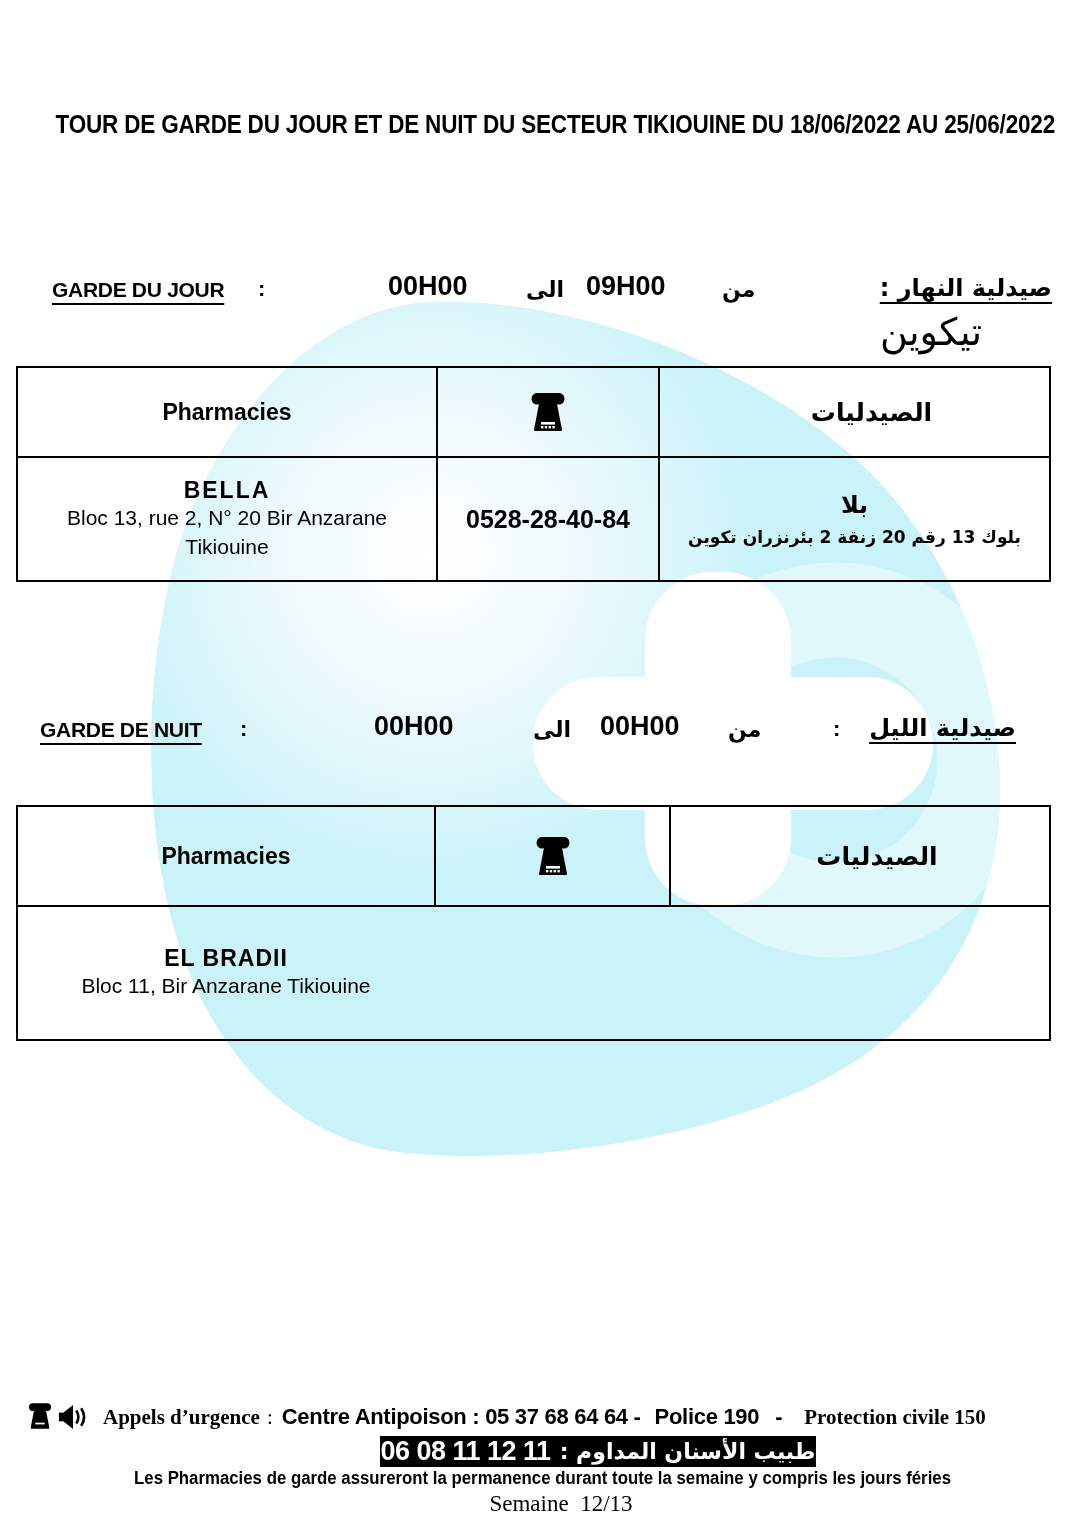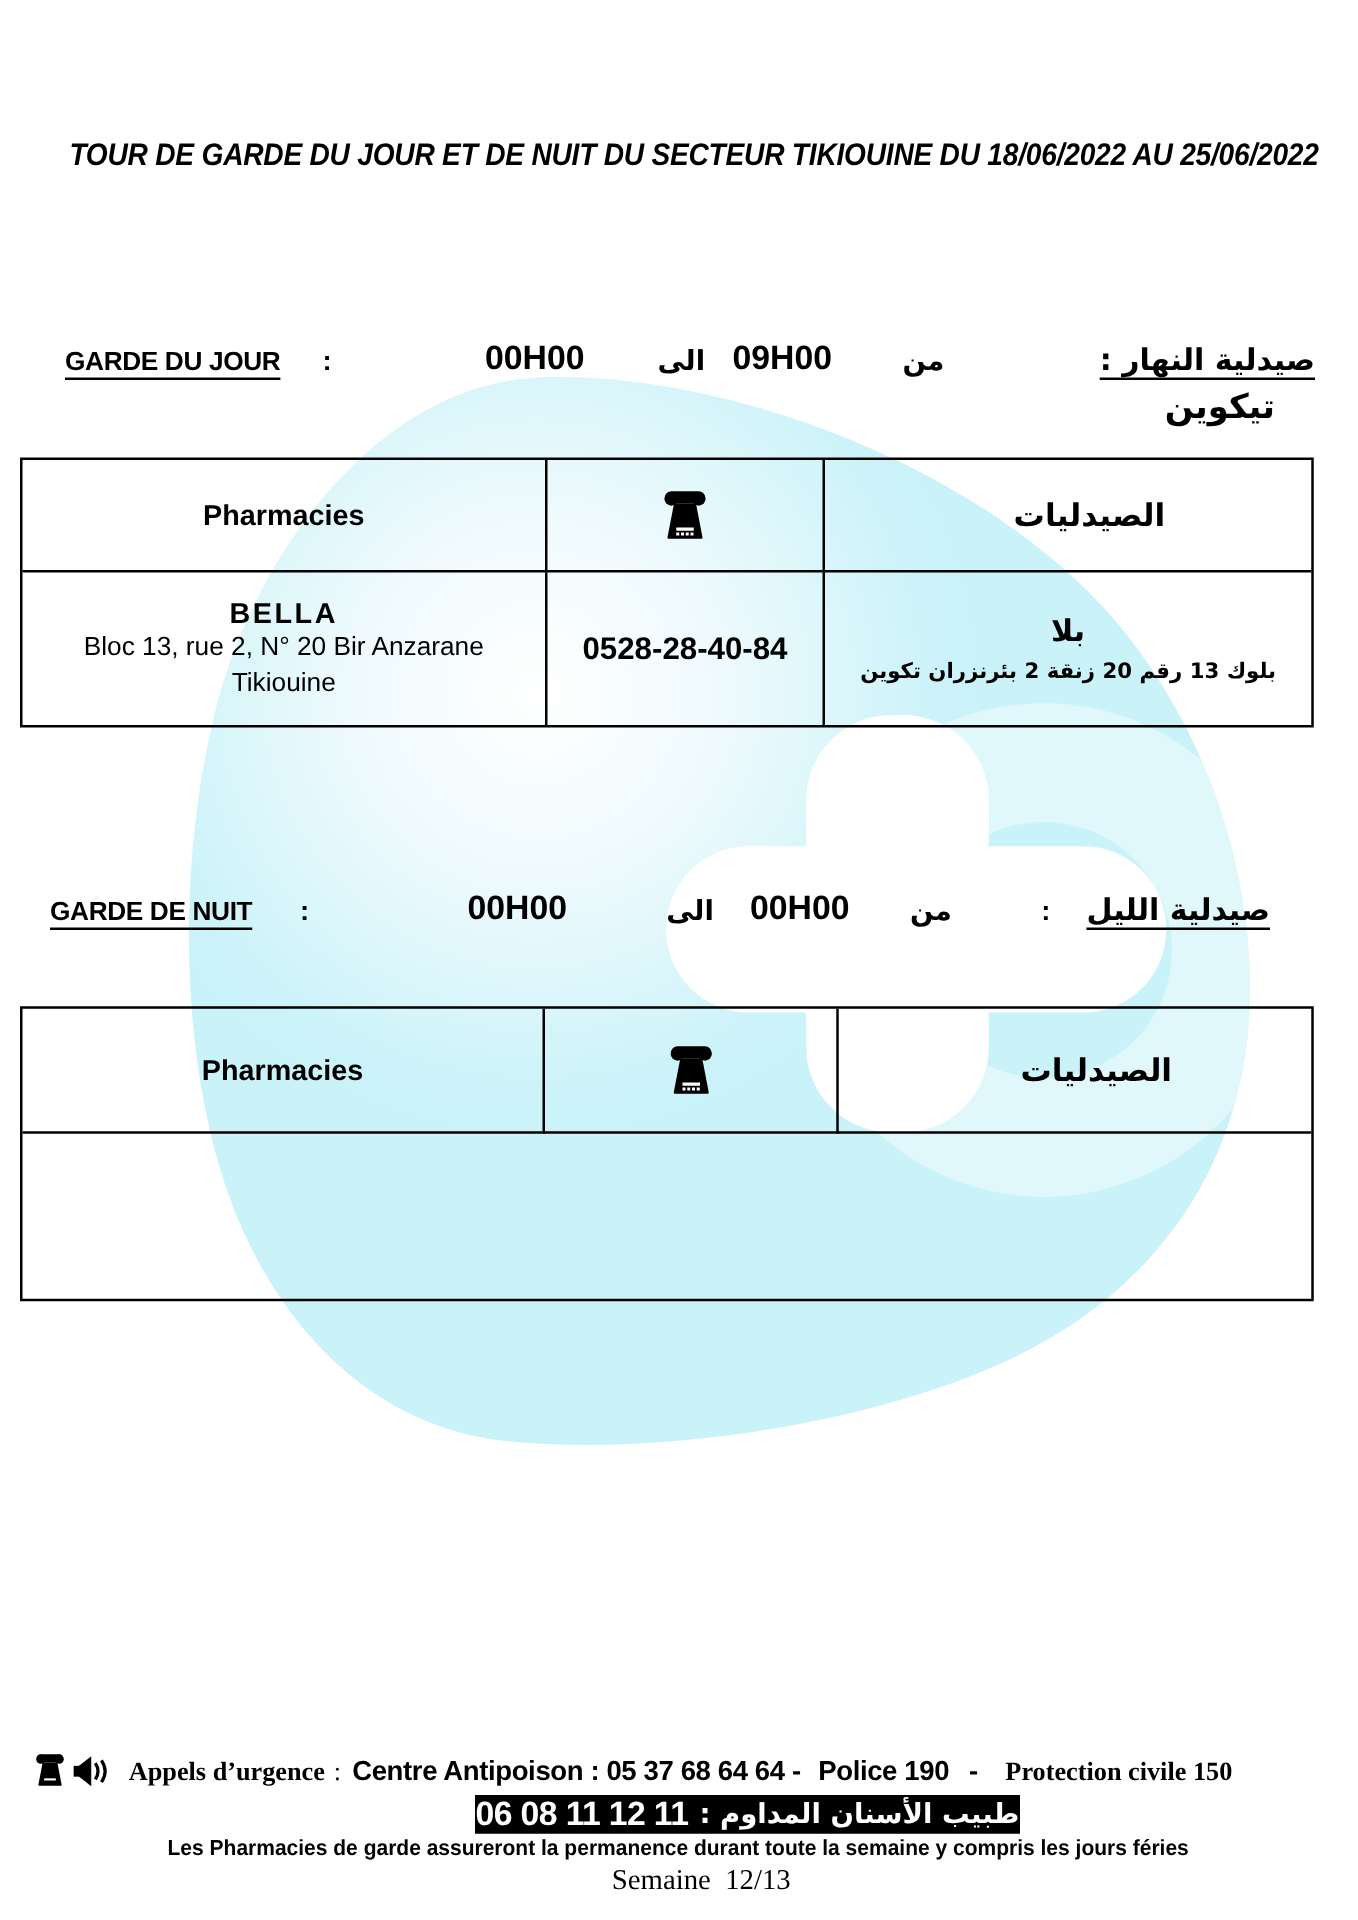--- a/index.html
+++ b/index.html
@@ -6,38 +6,38 @@
   body{
     width:1086px;height:1536px;position:relative;background:#ffffff;
     font-family:"Liberation Sans",sans-serif;color:#000;overflow:hidden;
   }
   #bg-art{position:absolute;left:0;top:0;z-index:0;}
   .layer{position:absolute;z-index:1;}
   .ar{font-family:"DejaVu Sans",sans-serif;direction:rtl;}
   .und{text-decoration:underline;text-decoration-thickness:2px;text-underline-offset:6px;}
 
   
-  #title{left:0;right:0;top:110px;text-align:center;font-style:italic;}
+  #title{left:0;right:0;top:110px;text-align:center;}
   #title span{
     display:inline-block;white-space:nowrap;font-weight:bold;font-size:25px;
     letter-spacing:-0.2px;transform:scaleX(0.90);transform-origin:50% 50%;
   }
 
   
   .guard-line{left:0;top:0;width:1086px;height:40px;}
   .guard-line span{position:absolute;bottom:2px;white-space:nowrap;}
   #day-line{top:264px;}
   #night-line{top:704px;}
   .g-label{font-size:21px;font-weight:bold;letter-spacing:-0.3px;}
   .g-time{font-size:27px;font-weight:bold;}
   .g-word{font-size:22px;font-weight:bold;}
   .g-arlabel{font-size:24px;font-weight:bold;}
   .g-colon{font-size:22px;font-weight:bold;}
 
-  #city-ar{top:310px;left:880px;width:140px;text-align:right;font-size:27px;font-weight:bold;}
+  #city-ar{top:310px;left:880px;width:140px;text-align:left;font-size:38px;font-weight:normal;}
 
   
   .ptable{border:2px solid #000;display:grid;background:transparent;}
   #table-day{left:16px;top:366px;width:1031px;height:212px;grid-template-columns:418px 222px 1fr;grid-template-rows:90px 1fr;}
   #table-night{left:16px;top:805px;width:1031px;height:232px;grid-template-columns:416px 235px 1fr;grid-template-rows:100px 1fr;}
   .cell{display:flex;flex-direction:column;align-items:center;justify-content:center;text-align:center;min-width:0;}
   .cell.cl{border-left:2px solid #000;}
   .cell.hb{border-bottom:2px solid #000;}
   .h-pharm{font-size:23px;font-weight:bold;}
   .h-ar{font-size:25px;font-weight:bold;margin-left:34px;}
@@ -157,20 +157,24 @@
       <path d="M10 13 h16 l5 26 h-26 z" fill="#000" stroke="#000" stroke-width="2" stroke-linejoin="round"></path>
       <rect x="11" y="31" width="14" height="2.6" fill="#fff"></rect>
       <rect x="11" y="35" width="2.4" height="2.4" fill="#fff"></rect>
       <rect x="14.8" y="35" width="2.4" height="2.4" fill="#fff"></rect>
       <rect x="18.6" y="35" width="2.4" height="2.4" fill="#fff"></rect>
       <rect x="22.4" y="35" width="2.4" height="2.4" fill="#fff"></rect>
     </svg>
   </div>
   <div class="cell cl hb">
     <span class="h-ar ar">الصيدليات</span>
+  </div>
+  <div class="cell">
+    <span class="ph-name2">EL BRADII</span>
+    <span class="ph-addr">Bloc 11, Bir Anzarane Tikiouine</span>
   </div>
 </div>
 
 <div id="emergency" class="layer">
   <svg width="24" height="28" viewBox="0 0 36 42">
     <rect x="2" y="2" width="32" height="10" rx="5" fill="#000"></rect>
     <circle cx="7" cy="8" r="5.5" fill="#000"></circle>
     <circle cx="29" cy="8" r="5.5" fill="#000"></circle>
     <path d="M10 13 h16 l5 26 h-26 z" fill="#000" stroke="#000" stroke-width="2" stroke-linejoin="round"></path>
     <rect x="11" y="31" width="14" height="2.6" fill="#fff"></rect>

